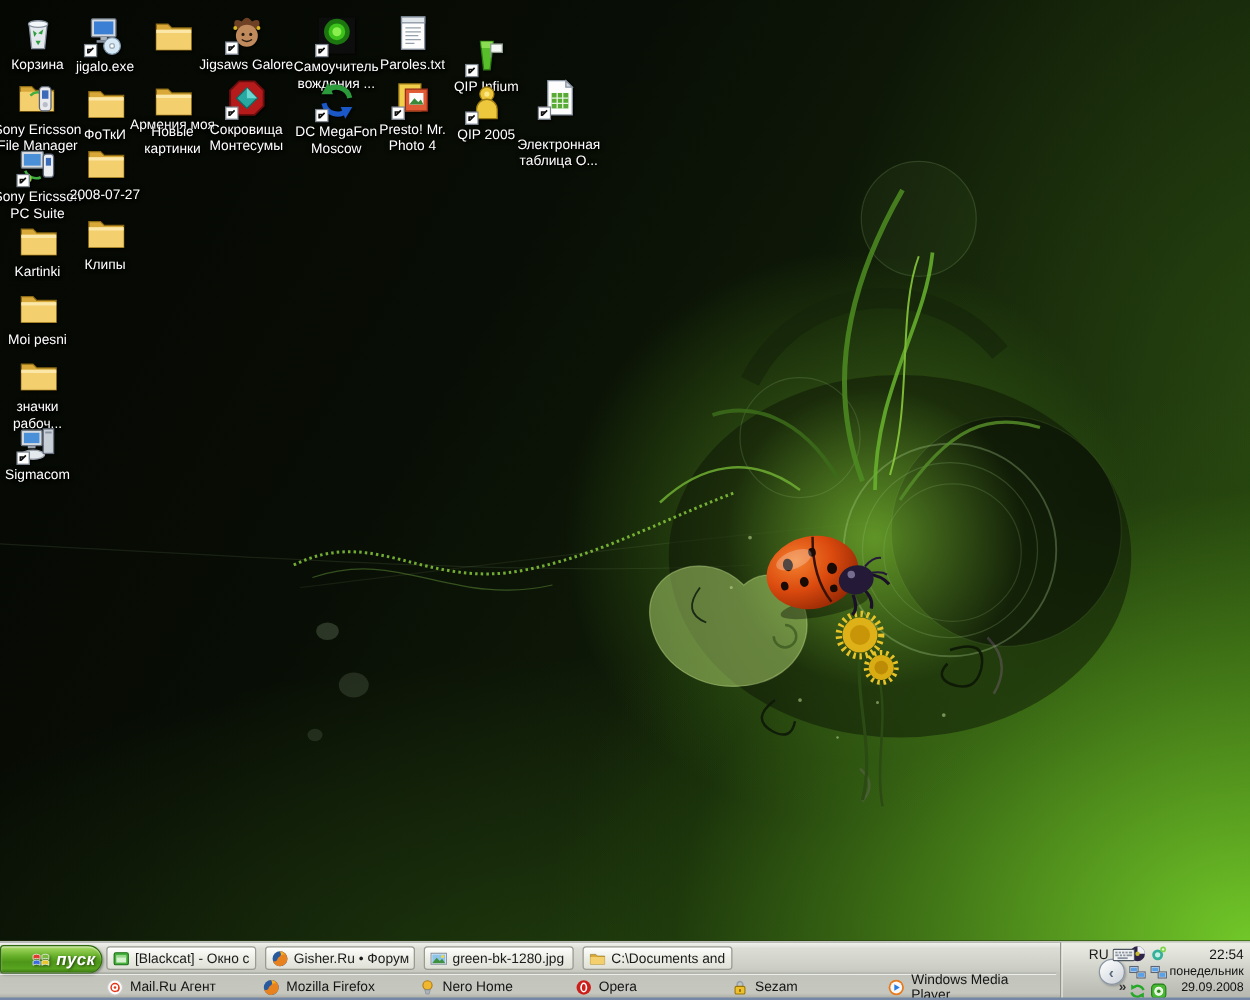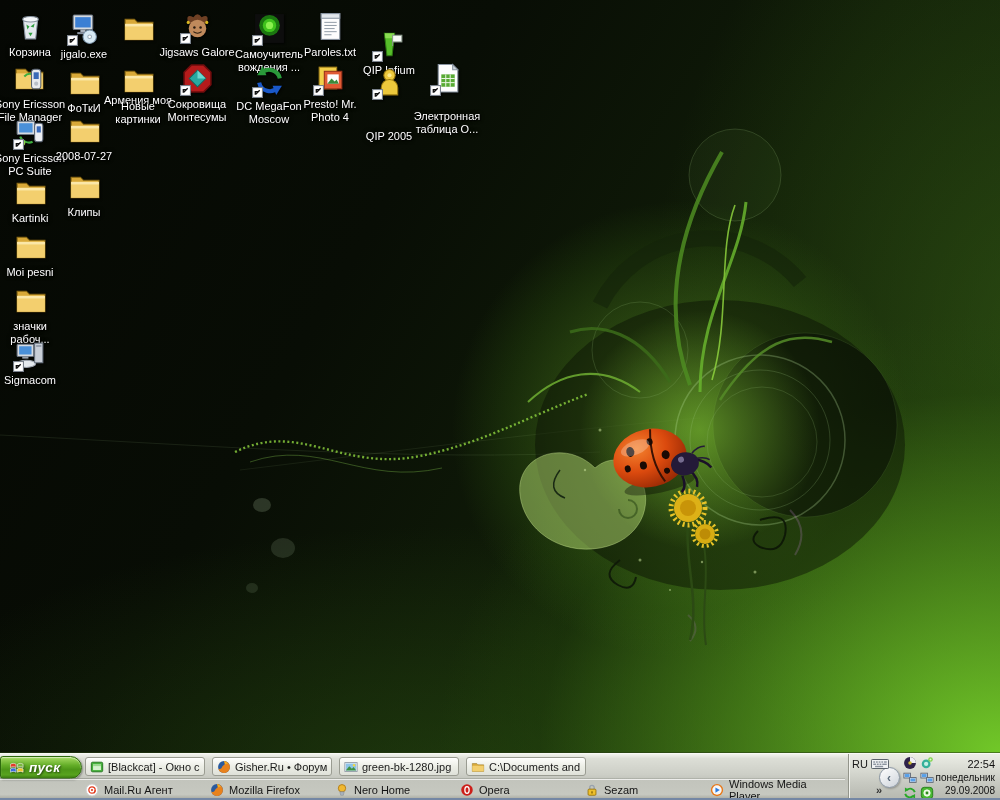--- a/index.html
+++ b/index.html
@@ -32,21 +32,21 @@
   }
   
   .taskbar {
     position:absolute; left:0; bottom:0; width:1000px; height:47px; box-sizing:border-box;
     background:linear-gradient(180deg,#f2f3ee 0%,#dcded6 10%,#cccec6 45%,#c2c4bc 55%,#c6c8c0 88%,#a2a49a 100%);
     border-top:1px solid #f8f9f5; box-shadow:0 -1px 0 rgba(40,60,20,.55);
   }
   .taskbar::after { content:""; position:absolute; left:0; right:0; bottom:0; height:2px; background:#7487a4; }
   .start-btn {
     position:absolute; left:0; top:2px; height:23px; width:82px; box-sizing:border-box;
-    display:flex; align-items:center; gap:4px; padding-left:8px; cursor:pointer;
+    display:flex; align-items:center; gap:4px; padding-left:24px; cursor:pointer;
     border-radius:3px 12px 12px 3px; border:1px solid #2e6a0e;
     background:linear-gradient(180deg,#a8dc64 0%,#63ad27 40%,#4d9618 60%,#58a31f 85%,#3a7a10 100%);
     box-shadow:inset 0 1px 1px rgba(255,255,255,.55), 1px 1px 2px rgba(0,0,0,.35);
   }
   .flag svg { width:16px; height:15px; display:block; filter:drop-shadow(1px 1px 1px rgba(0,0,0,.4)); }
   .start-label { color:#fff; font-size:13.5px; font-weight:bold; font-style:italic; letter-spacing:.3px; text-shadow:1px 1px 2px rgba(0,0,0,.55); }
   .tb-row1 { position:absolute; left:85px; top:3px; height:19px; display:flex; gap:7px; }
   .tb-btn {
     width:120px; height:19px; box-sizing:border-box; display:flex; align-items:center; gap:4px; padding:0 4px;
     background:linear-gradient(180deg,#fefefc,#eceee6 50%,#dfe1d9);
@@ -56,21 +56,21 @@
   .tb-ic { flex:none; display:flex; }
   .tb-ic svg { width:14px; height:14px; display:block; }
   .tb-label { white-space:nowrap; overflow:hidden; }
   .row-sep { position:absolute; left:0; top:24px; width:845px; height:1px;
     background:linear-gradient(90deg, rgba(130,135,125,.55), rgba(130,135,125,.25)); box-shadow:0 1px 0 rgba(255,255,255,.7); }
   .tb-row2 { position:absolute; left:85px; top:27px; height:18px; display:flex; }
   .ql-item { width:125px; display:flex; align-items:center; gap:5px; font-size:11px; color:#141414; cursor:pointer; }
   .ql-item svg { width:14px; height:14px; display:block; }
   .tray {
     position:absolute; right:0; top:0; height:47px; width:152px; box-sizing:border-box;
-    display:flex; align-items:stretch; padding-left:1px;
+    display:flex; align-items:stretch; padding-left:20px;
     border-left:1px solid #93958b; box-shadow:inset 1px 0 0 #f2f3ee;
     background:linear-gradient(180deg,#eceee6,#c8cac2 60%,#b4b6ae);
   }
   .lang-area { width:42px; position:relative; }
   .lang-top { position:absolute; top:4px; left:2px; display:flex; align-items:center; gap:3px; cursor:pointer; }
   .lang-label { font-size:11px; color:#1a1a1a; }
   .kbd svg { width:18px; height:12px; display:block; }
   .lang-chevron { position:absolute; bottom:5px; left:26px; font-size:11px; font-weight:bold; color:#333; cursor:pointer; }
   .collapse-btn {
     width:19px; height:19px; flex:none; border-radius:50%; align-self:center; margin-right:2px;
@@ -370,21 +370,21 @@
           </svg>
           <span class="sc-wrap">
             <svg viewBox="0 0 10 10">
               <rect x="0.5" y="0.5" width="9" height="9" fill="#fff" stroke="#7a828c"></rect>
               <path d="M3 7V4.2h2.8M3.4 6.6L7 3" stroke="#111" stroke-width="1.2" fill="none"></path>
             </svg>
           </span>
         </div>
         <div class="icon-label">Presto! Mr. Photo 4</div>
       </div>
-      <div class="desktop-icon" style="left: 351px; top: 66px; gap: 28px;">
+      <div class="desktop-icon" style="left: 351px; top: 66px;">
         <div class="icon-art">
           <svg viewBox="0 0 32 32">
             <circle cx="16" cy="9" r="5.5" fill="#edc83c" stroke="#9a7a10"></circle>
             <path d="M8 28v-7a8 8 0 0 1 16 0v7z" fill="#edc83c" stroke="#9a7a10"></path>
             <circle cx="16" cy="9" r="2" fill="#fbe88a"></circle>
           </svg>
           <span class="sc-wrap">
             <svg viewBox="0 0 10 10">
               <rect x="0.5" y="0.5" width="9" height="9" fill="#fff" stroke="#7a828c"></rect>
               <path d="M3 7V4.2h2.8M3.4 6.6L7 3" stroke="#111" stroke-width="1.2" fill="none"></path>

